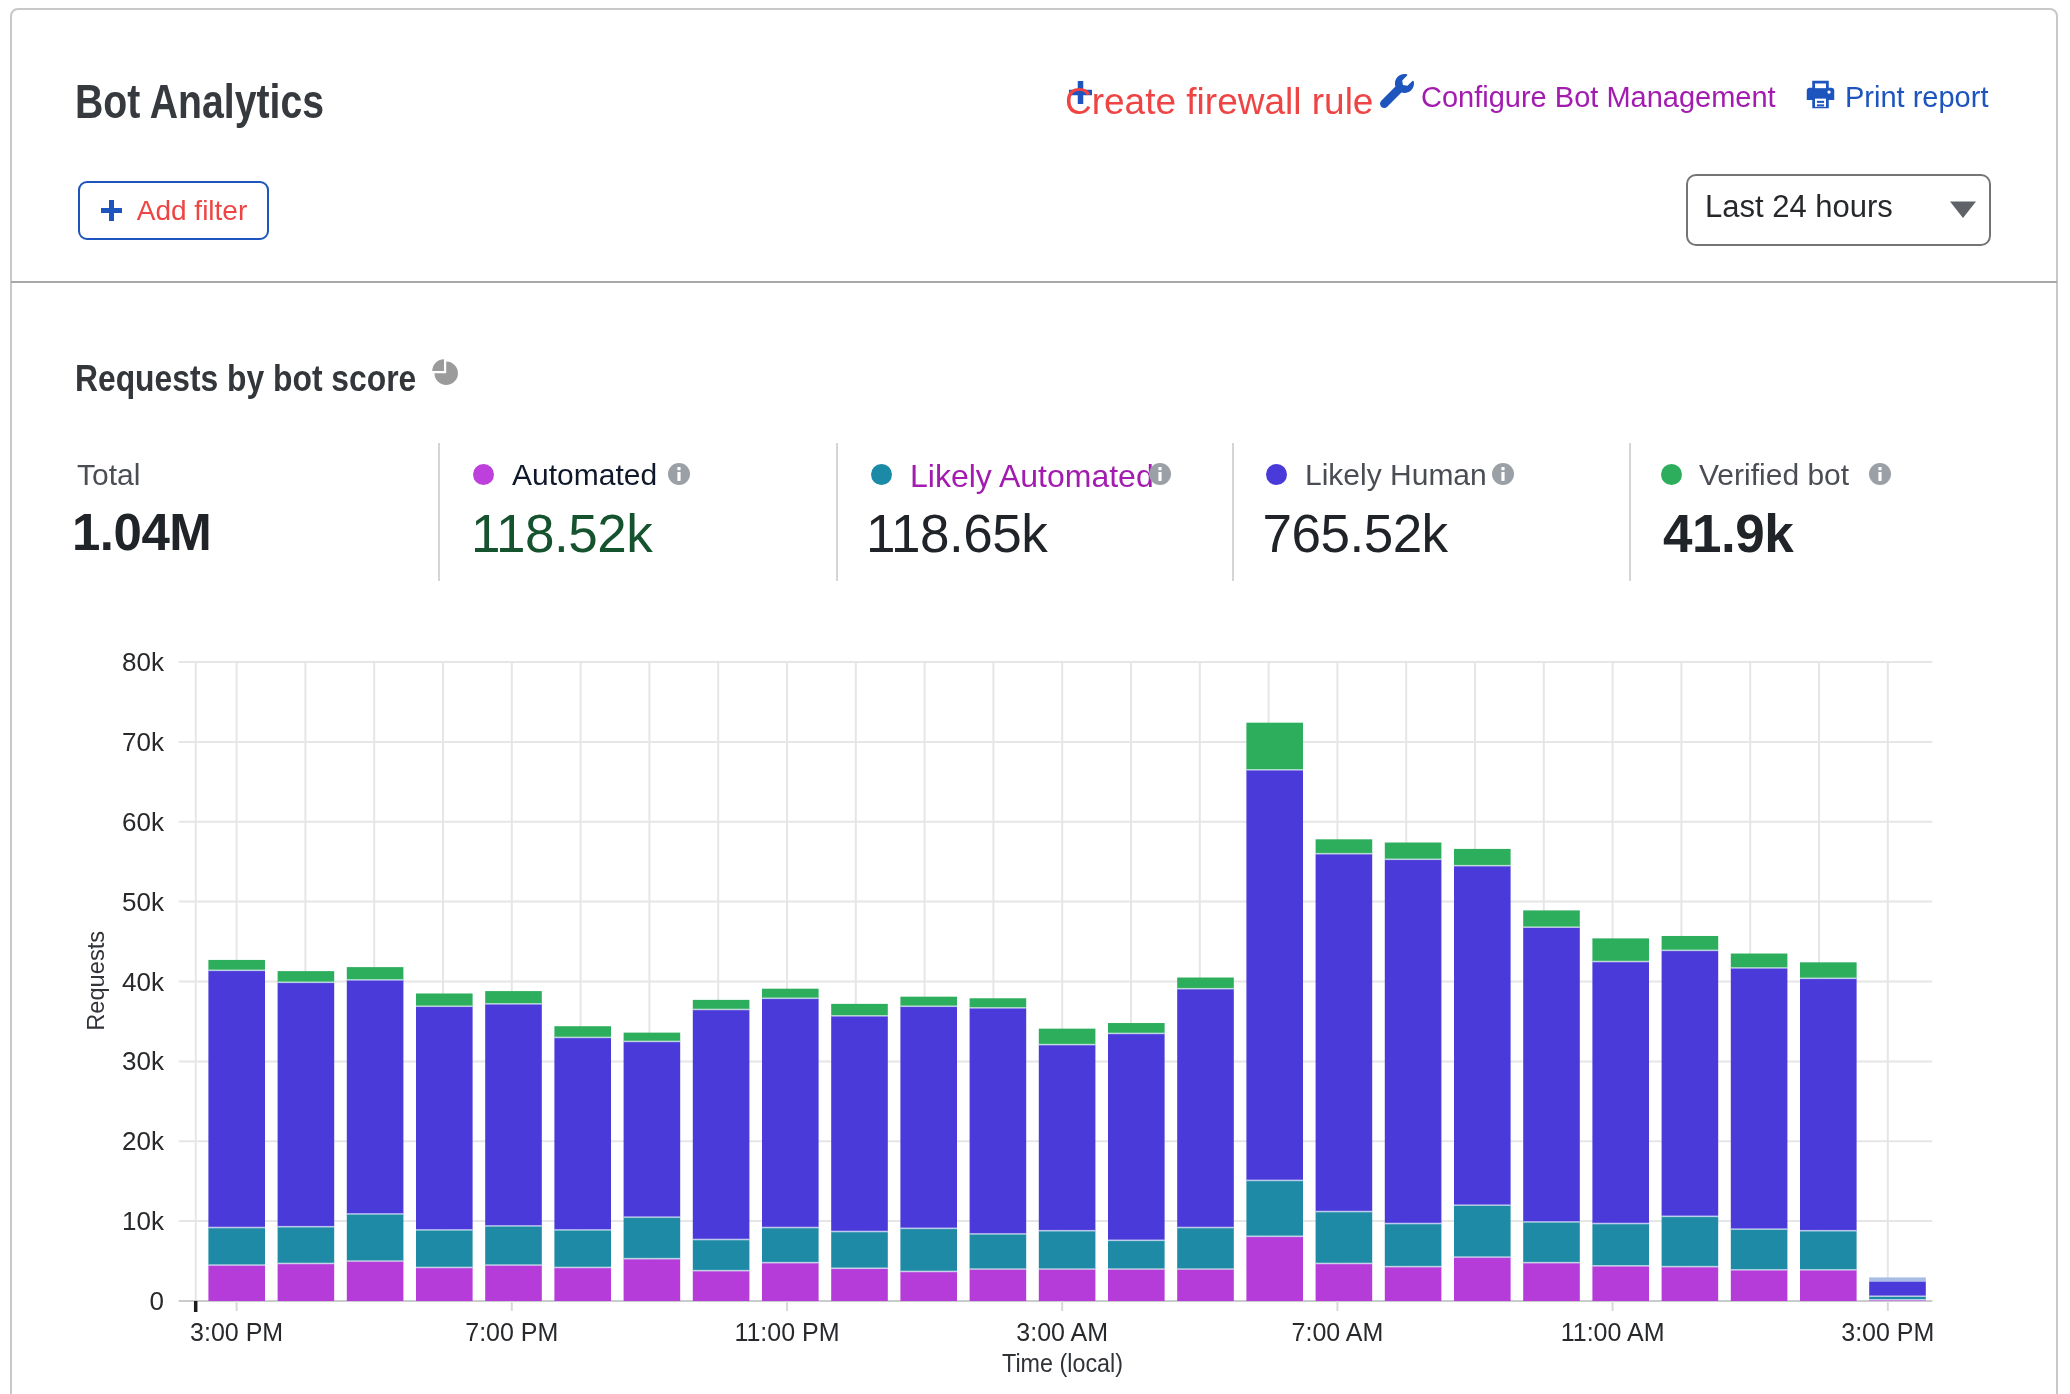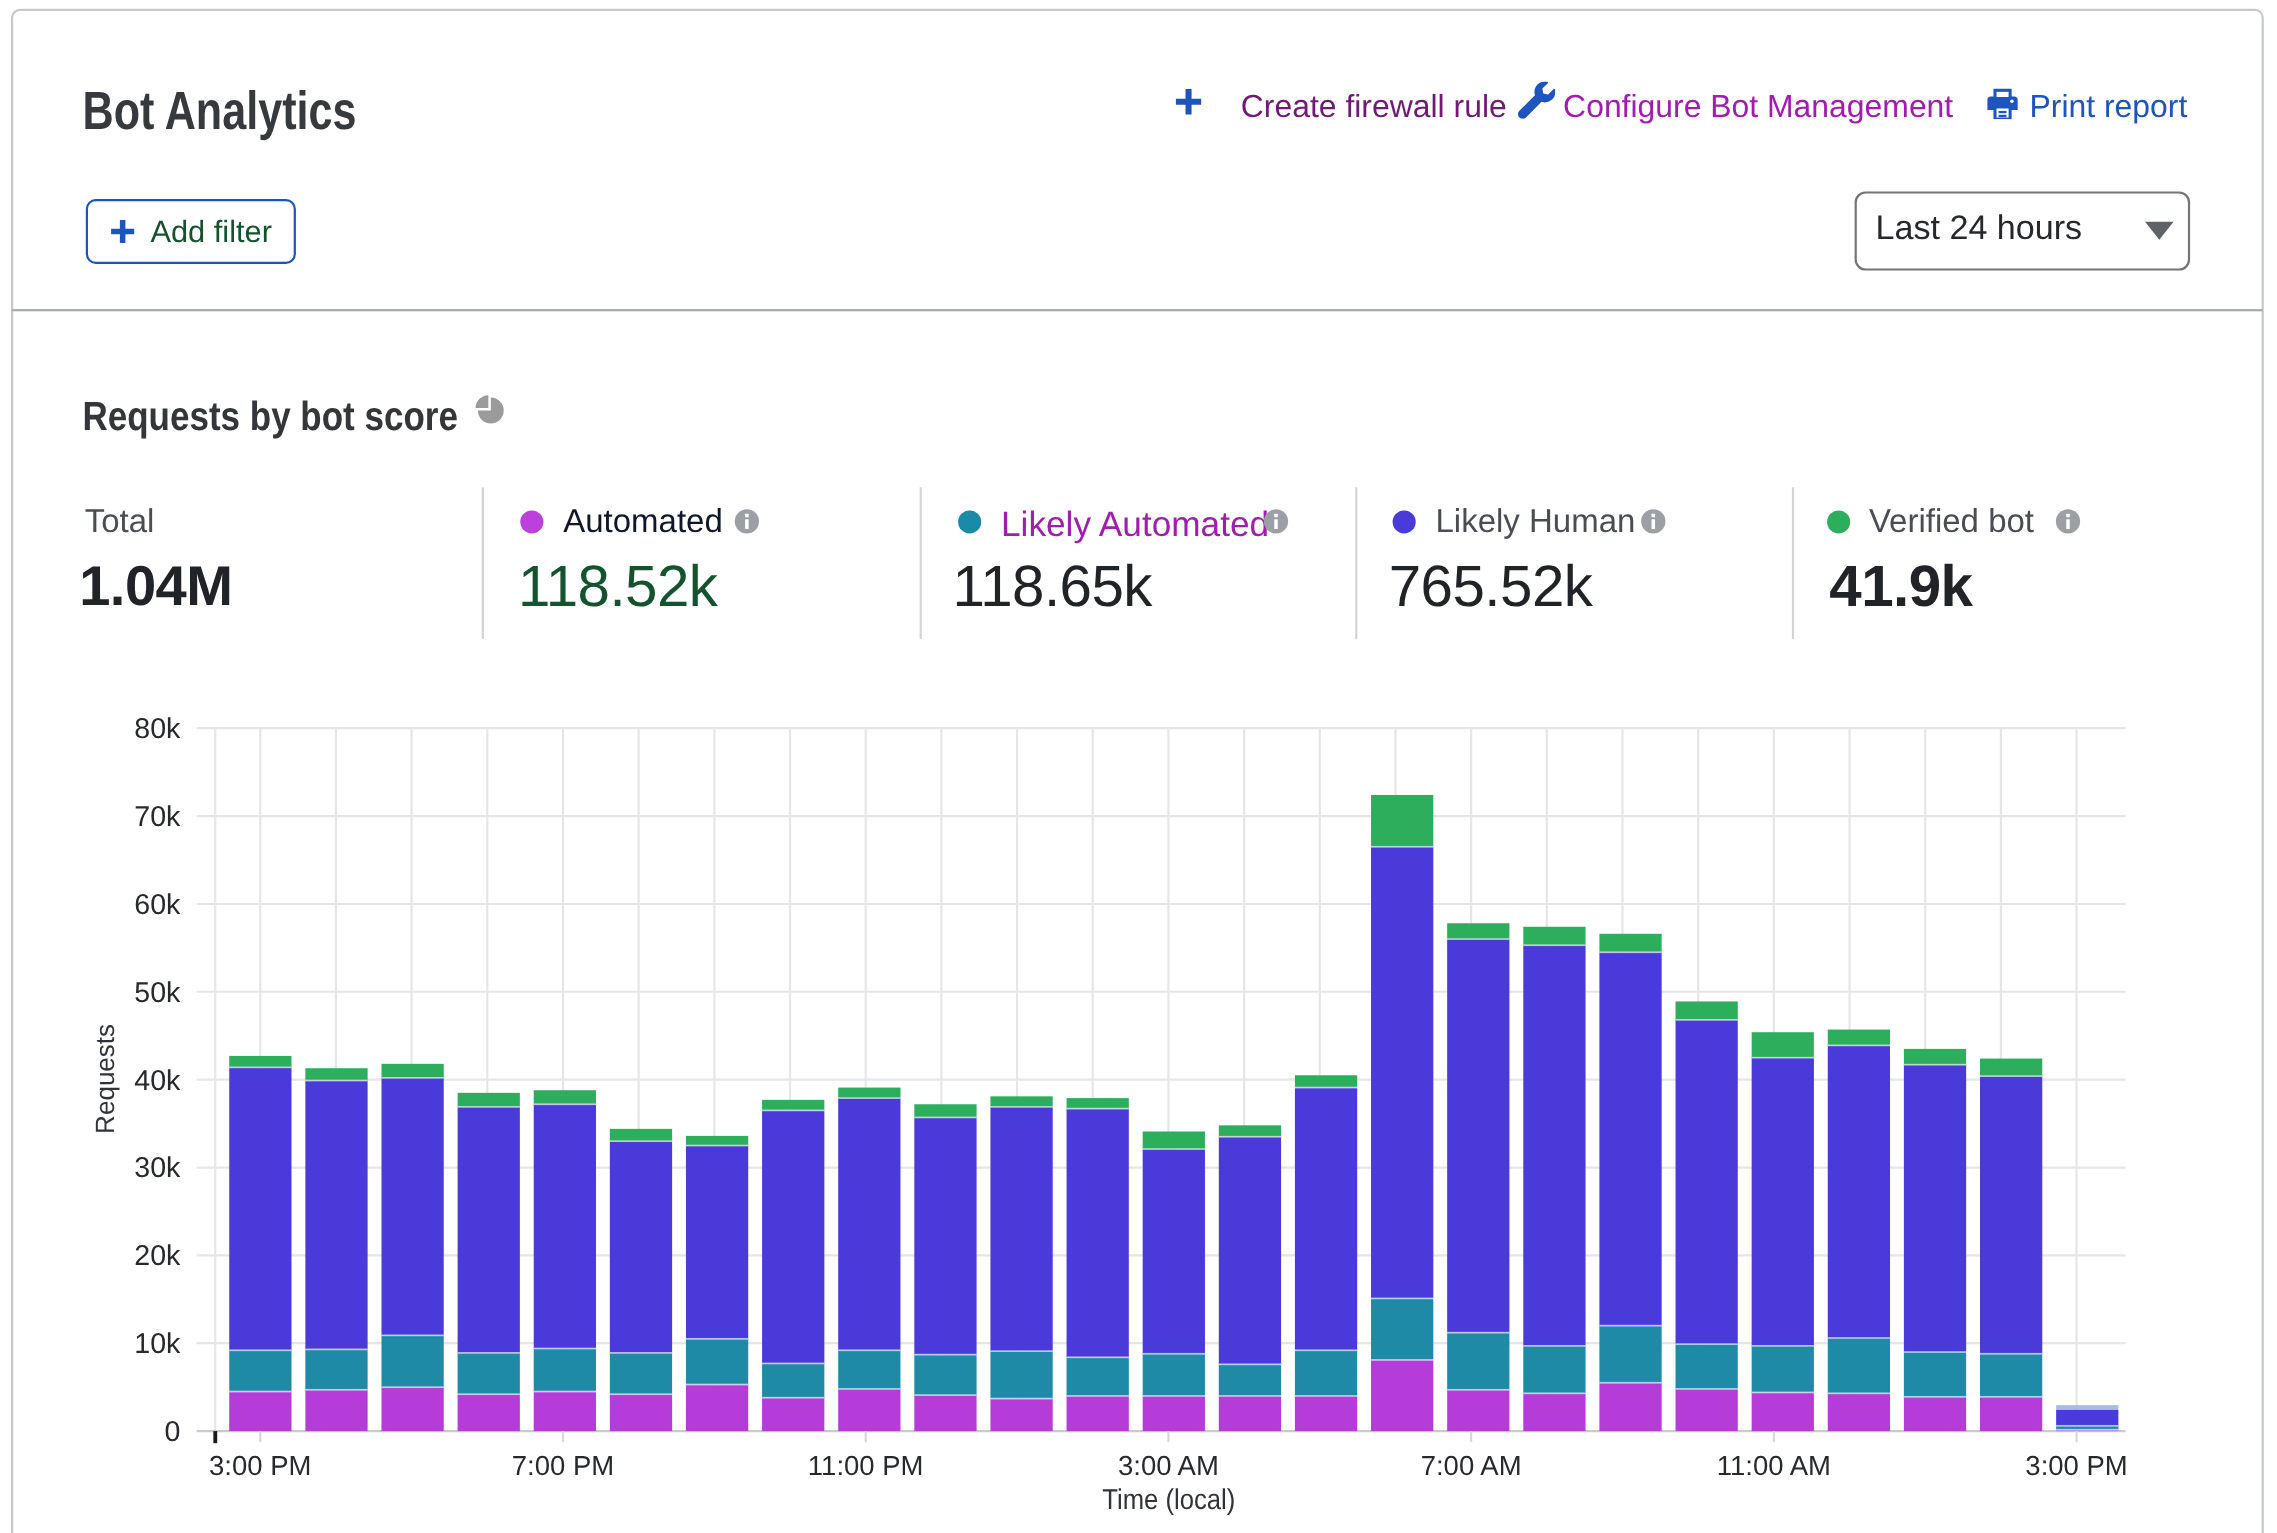--- a/index.html
+++ b/index.html
@@ -11,41 +11,41 @@
 <div class="abs" style="left:10px;top:8px;width:2048px;height:1400px;border:2px solid #c6c8c9;border-radius:8px"></div>
 
 <div class="abs" style="left:11px;top:281px;width:2046px;height:2px;background:#a6a8aa"></div>
 
 <div class="abs" style="left:75px;top:77.4px;font-size:49px;font-weight:bold;color:#36393d;line-height:1;transform:scaleX(0.8);transform-origin:left top">Bot Analytics</div>
 
 <svg style="position:absolute;left:1068px;top:80px" width="25" height="25" viewBox="0 0 25 25">
     <line x1="12.5" y1="1" x2="12.5" y2="24" stroke="#1d54bd" stroke-width="5.5"></line>
     <line x1="1" y1="12.5" x2="24" y2="12.5" stroke="#1d54bd" stroke-width="5.5"></line>
   </svg>
-<div class="abs" style="left:1128px;top:83px;font-size:29px;color:#701a75;line-height:1">Create firewall rule</div>
+<div class="abs" style="left:1065px;top:83px;font-size:37px;color:#ef4444;line-height:1">Create firewall rule</div>
 <svg style="position:absolute;left:1380px;top:74px" width="34" height="34" viewBox="0 0 512 512">
     <path fill="#1d54bd" d="M507.73 109.1c-2.24-9.03-13.54-12.09-20.12-5.51l-74.36 74.36-67.88-11.31-11.31-67.88 74.36-74.36c6.62-6.62 3.43-17.9-5.66-20.16-47.38-11.74-99.55.91-136.58 37.93-39.64 39.64-50.55 97.1-34.05 147.2L18.74 402.76c-24.99 24.99-24.99 65.51 0 90.5 24.99 24.99 65.51 24.99 90.5 0l213.21-213.21c50.12 16.71 107.47 5.68 147.37-34.22 37.07-37.07 49.7-89.32 37.91-136.73z"></path>
   </svg>
 <div class="abs" style="left:1421px;top:83px;font-size:29px;color:#a21caf;line-height:1">Configure Bot Management</div>
 <svg style="position:absolute;left:1804px;top:78px" width="33" height="33" viewBox="0 0 24 24">
     <path fill="#1d54bd" d="M6 2h12v6H6z M4 7h16c1.1 0 2 .9 2 2v7h-4v6H6v-6H2V9c0-1.1.9-2 2-2z"></path>
     <rect x="8" y="4" width="8" height="3.4" fill="#fff"></rect>
     <rect x="8" y="15" width="8" height="6" fill="#fff"></rect>
     <rect x="9.4" y="16.6" width="5.2" height="1.5" fill="#1d54bd"></rect>
     <rect x="9.4" y="19.2" width="5.2" height="1.5" fill="#1d54bd"></rect>
     <circle cx="18.2" cy="10.2" r="1.2" fill="#fff"></circle>
   </svg>
 <div class="abs" style="left:1845px;top:83px;font-size:29px;color:#1d54bd;line-height:1">Print report</div>
 
 <div class="abs" style="left:78px;top:181px;width:191px;height:59px;border:2.5px solid #1d54bd;border-radius:9px;display:flex;align-items:center;justify-content:center">
   <svg width="23" height="23" viewBox="0 0 23 23" style="margin-right:14px">
       <line x1="11.5" y1="1" x2="11.5" y2="22" stroke="#1d54bd" stroke-width="5"></line>
       <line x1="1" y1="11.5" x2="22" y2="11.5" stroke="#1d54bd" stroke-width="5"></line>
     </svg>
-  <span style="font-size:28px;color:#14532d">Add filter</span>
+  <span style="font-size:28px;color:#ef4444">Add filter</span>
 </div>
 
 <div class="abs" style="left:1686px;top:173.5px;width:305px;height:72px;border:2px solid #757575;border-radius:10px"></div>
 <div class="abs" style="left:1705px;top:191.1px;font-size:31px;color:#26282b;line-height:1">Last 24 hours</div>
 <svg style="position:absolute;left:1948px;top:198px" width="30" height="23" viewBox="0 0 30 23">
     <path fill="#5f6368" d="M2 3.5 L28 3.5 L15 20 Z"></path>
   </svg>
 
 <div class="abs" style="left:75px;top:359.7px;font-size:37px;font-weight:bold;color:#33363a;line-height:1;transform:scaleX(0.86);transform-origin:left top">Requests by bot score</div>
 <svg style="position:absolute;left:432px;top:359px" width="28" height="28" viewBox="0 0 28 28">

